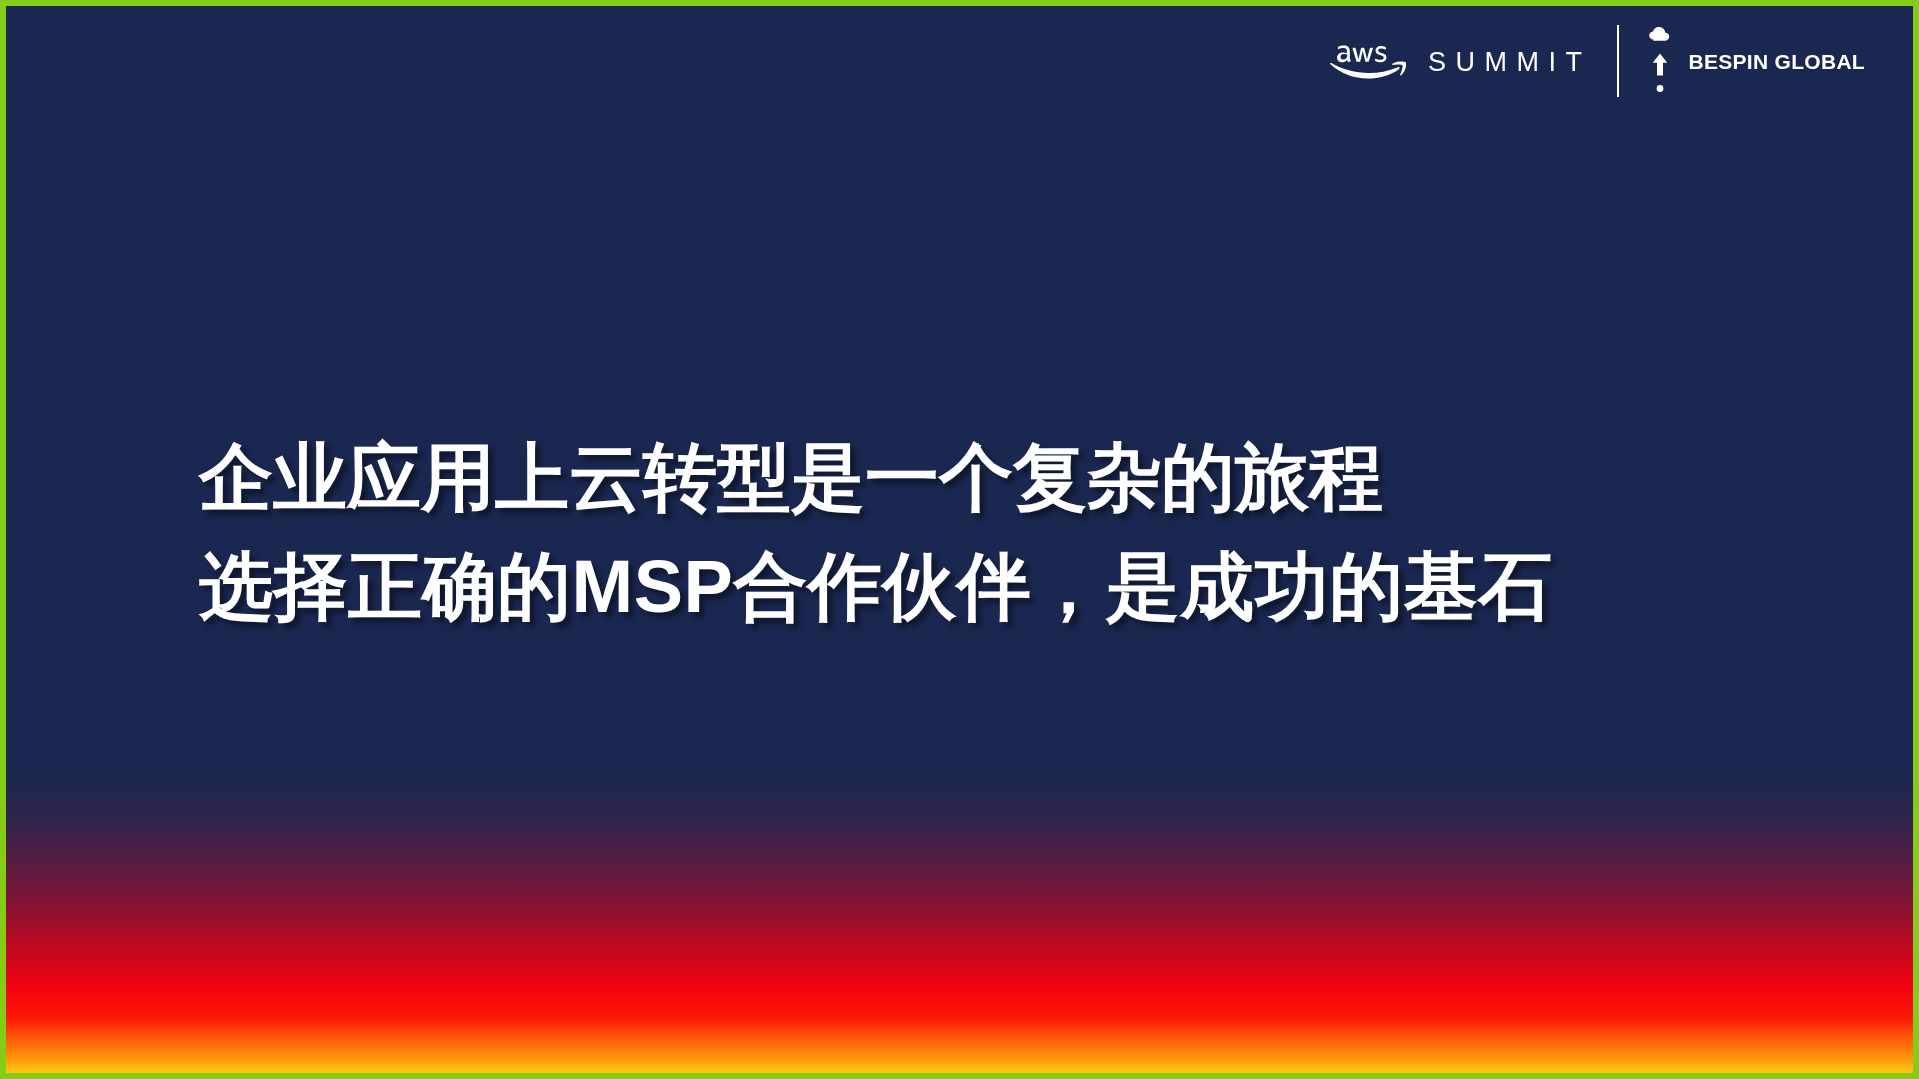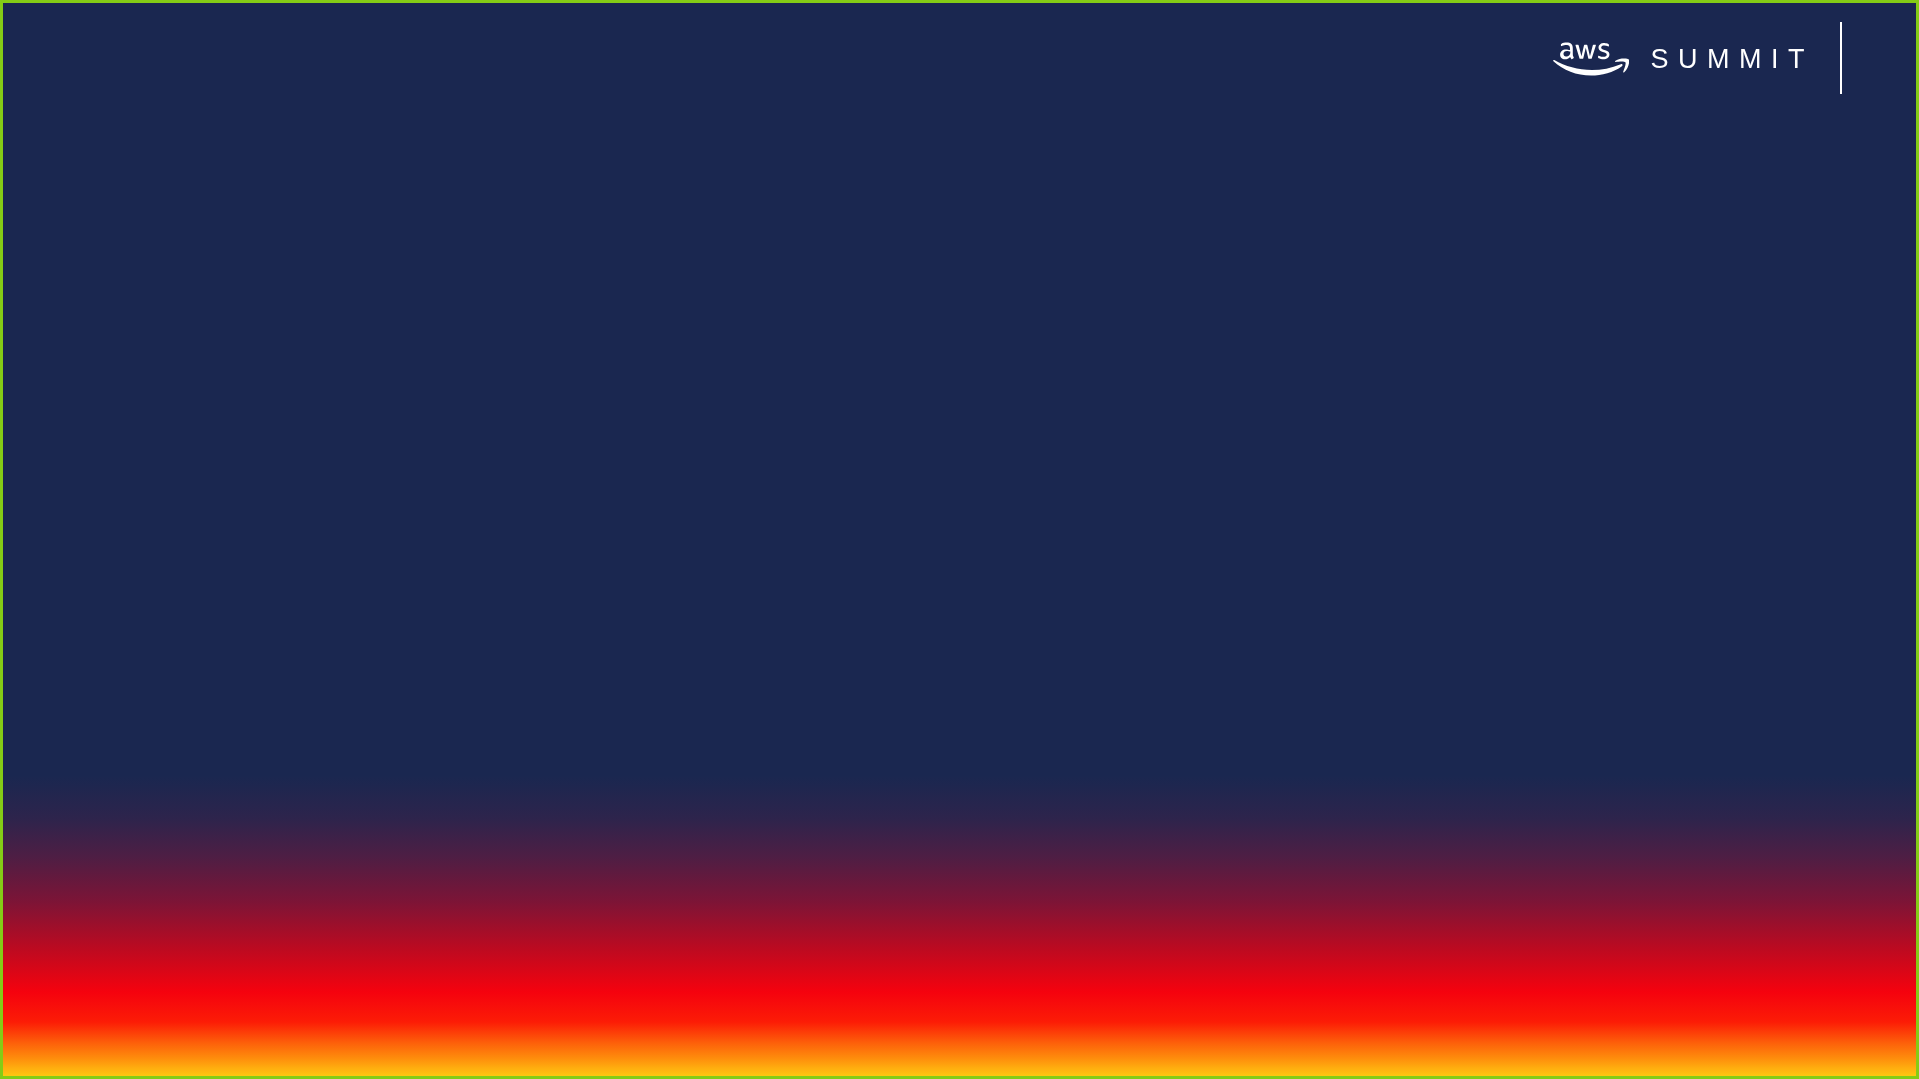--- a/index.html
+++ b/index.html
@@ -8,21 +8,21 @@
     background: #000;
   }
 
   .slide {
     position: relative;
     width: 1919px;
     height: 1079px;
     overflow: hidden;
     background: #1a2750;
     box-sizing: border-box;
-    border: 3px solid #84cc16;
+    border: 6px solid #84cc16;
     font-family: "Liberation Sans", "DejaVu Sans", sans-serif;
   }
 
   
   .gradient-band {
     position: absolute;
     left: 0;
     right: 0;
     bottom: 0;
     height: 300px;
@@ -168,20 +168,37 @@
             <path d="M143.6 64.9c-17.3 12.8-42.5 19.6-64.2 19.6-30.4 0-57.8-11.2-78.5-29.9-1.6-1.5-.2-3.5 1.8-2.3 22.4 13 50 20.8 78.6 20.8 19.3 0 40.5-4 60-12.3 2.9-1.2 5.4 2 2.3 4.1z" transform="translate(0 -2) scale(0.96)"></path>
             <path d="M150.8 56.7c-2.2-2.8-14.6-1.3-20.2-.7-1.7.2-1.9-1.3-.4-2.4 9.9-7 26.1-5 28-2.6 1.9 2.4-.5 18.6-9.8 26.4-1.4 1.2-2.8.6-2.2-1 2.1-5.3 6.8-17 4.6-19.7z" transform="translate(0 -2) scale(0.96)"></path>
           </g>
         </svg>
       </span>
       <span class="summit-word">SUMMIT</span>
     </div>
 
     <div class="logo-divider"></div>
 
+    <div class="bespin-group">
+      <span class="bespin-mark">
+        <svg viewBox="0 0 30 70" width="30" height="70" aria-hidden="true">
+          <g fill="#ffffff">
+
+            <path d="M8.4 13.6c-2.4 0-4.2-1.8-4.2-4 0-2.1 1.6-3.8 3.7-4 .7-2.6 3.1-4.5 6-4.5 3.3 0 6 2.4 6.3 5.5 2.3.2 4 2 4 4.1 0 2.2-1.9 4-4.3 4H8.4z"></path>
+
+            <path d="M15 27.5l7.2 9.3h-4.2v12.6h-6V36.8H7.8z"></path>
+
+            <circle cx="15" cy="62.5" r="3.4"></circle>
+          </g>
+        </svg>
+      </span>
+      <span class="bespin-word">BESPIN GLOBAL</span>
+    </div>
 
   </div>
 
   <div class="headline">
+    <div class="headline-line line-1">企业应用上云转型是一个复杂的旅程</div>
+    <div class="headline-line line-2">选择正确的MSP合作伙伴，是成功的基石</div>
   </div>
 
 
 </div>
 
 </body></html>

